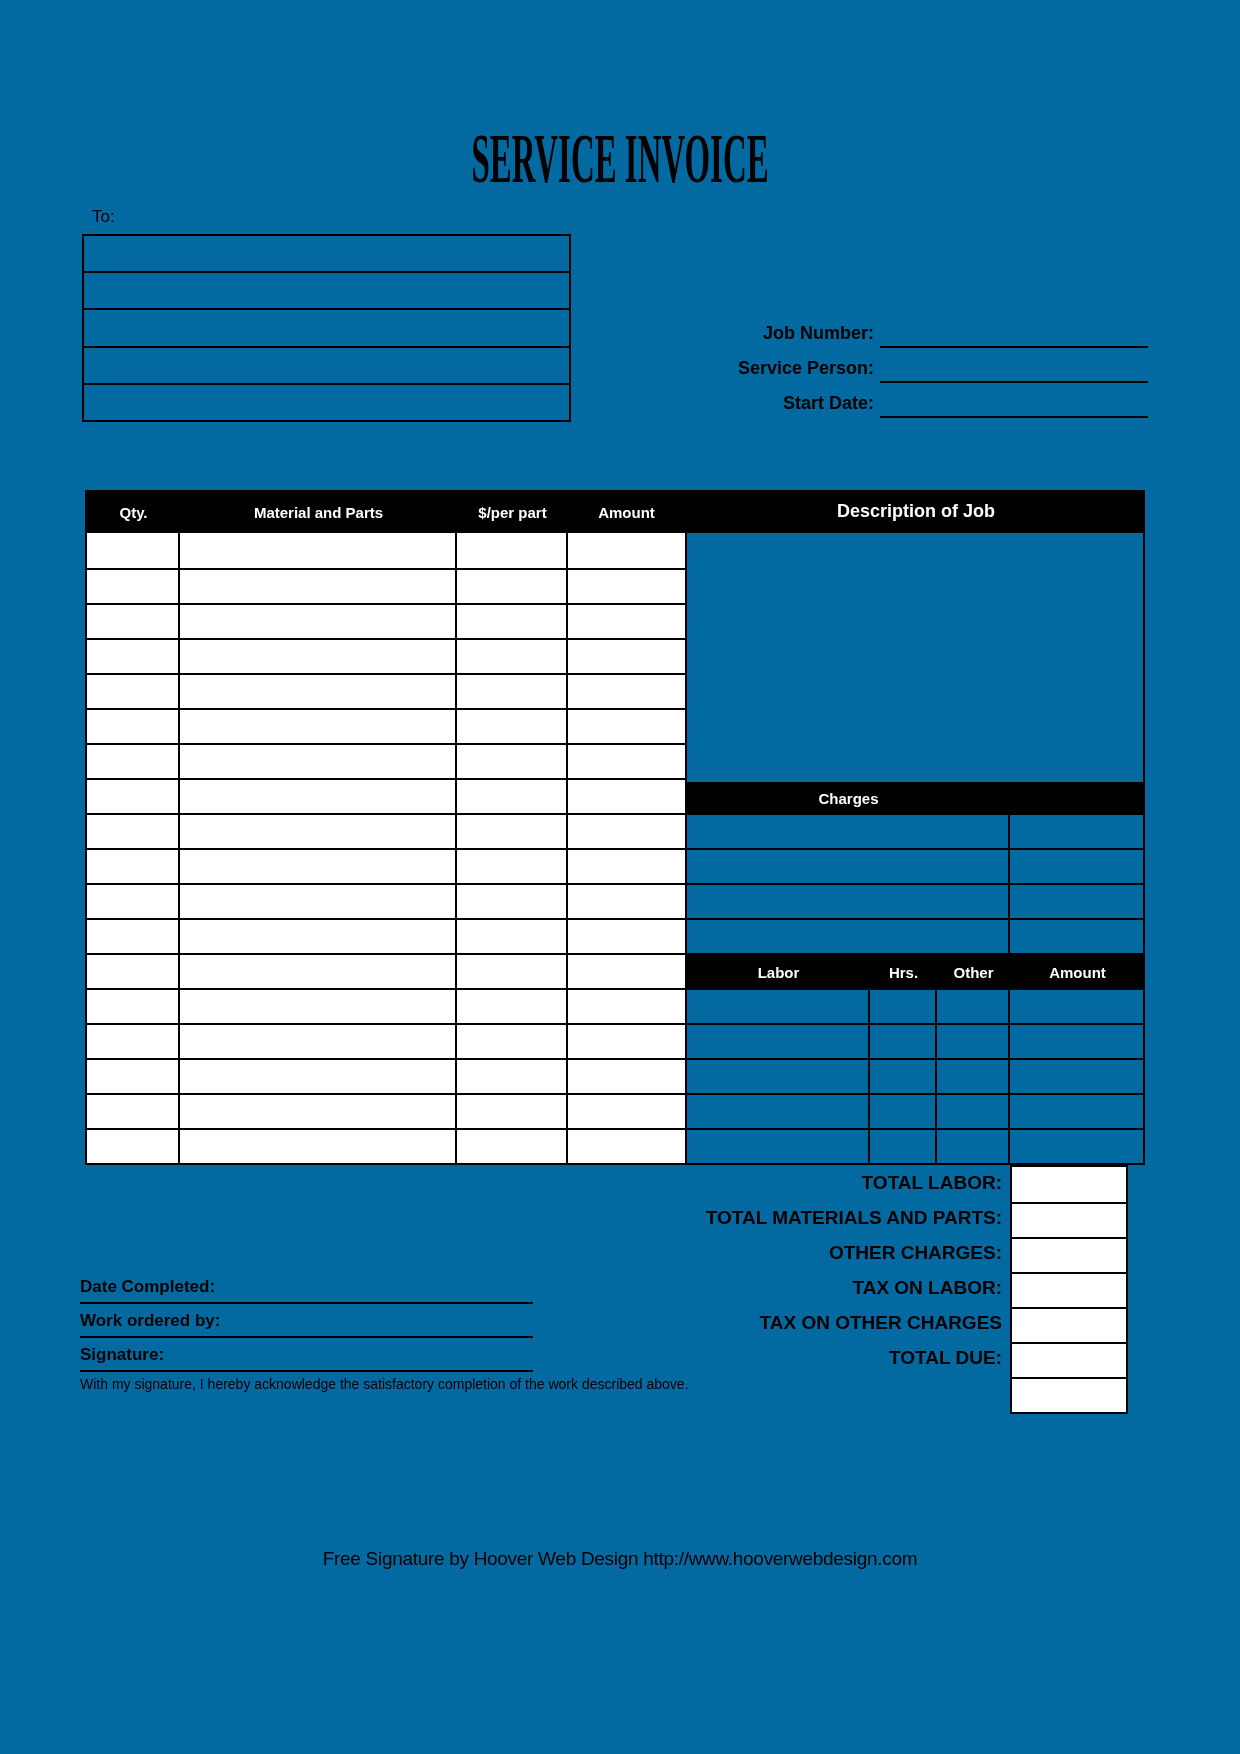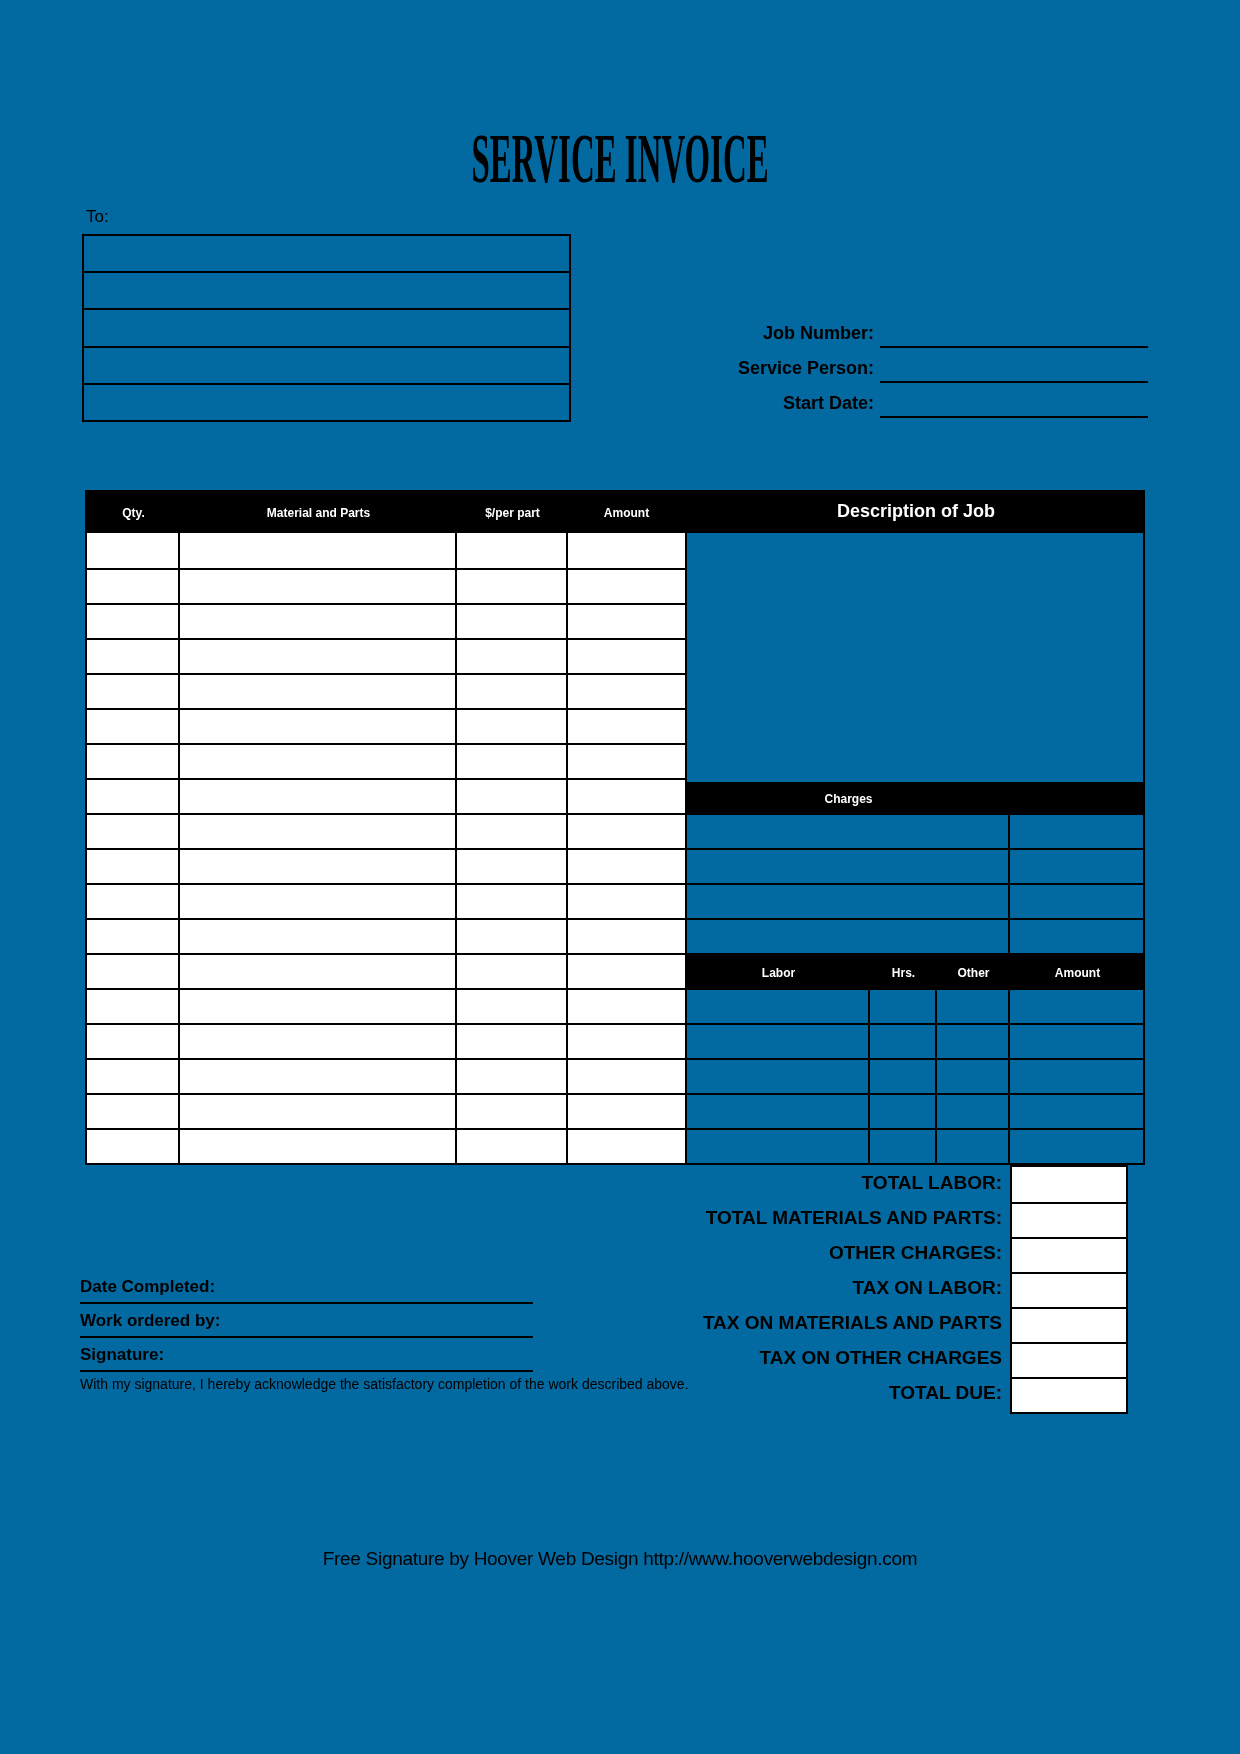--- a/index.html
+++ b/index.html
@@ -7,36 +7,36 @@
   body { font-family:"Liberation Sans", sans-serif; color:#000; }
   .page { position:relative; width:1240px; height:1754px; margin:0 auto; background:#0369a1; overflow:hidden; }
   .abs { position:absolute; }
 
   
   .title-wrap { left:0; top:124px; width:100%; text-align:center; line-height:1; }
   .title { display:inline-block; font-family:"Liberation Serif", serif; font-weight:bold;
            font-size:70px; white-space:nowrap; transform:scaleX(0.47); transform-origin:center; }
 
   
-  .to-label { left:86px; top:207px; font-size:17px; }
+  .to-label { left:92px; top:207px; font-size:17px; }
   .to-box { left:82px; top:234px; width:489px; height:188px; border:2px solid #000;
             display:flex; flex-direction:column; }
   .to-row { flex:1; border-bottom:2px solid #000; }
   .to-row:last-child { border-bottom:none; }
 
   
   .job-info { left:620px; top:313px; width:528px; }
   .meta-row { height:35px; display:flex; align-items:flex-end; justify-content:flex-end; }
   .meta-label { font-weight:bold; font-size:18px; line-height:30px; padding-right:6px; white-space:nowrap; }
   .meta-line { width:268px; height:32px; border-bottom:2px solid #000; }
 
   
   .mat-table { left:85px; top:490px; width:602px; border:2px solid #000; background:#fff; }
   .mat-header { display:grid; grid-template-columns:93px 277px 111px 117px; height:41px; background:#000; }
-  .hcell { color:#fff; font-weight:bold; font-size:12px; display:flex; align-items:center; justify-content:center; white-space:nowrap; }
+  .hcell { color:#fff; font-weight:bold; font-size:15px; display:flex; align-items:center; justify-content:center; white-space:nowrap; }
   .mat-rows { display:grid; grid-template-columns:93px 277px 111px 117px; grid-auto-rows:35px; }
   .mcell { border-top:2px solid #000; border-right:2px solid #000; }
   .mcell:nth-child(4n) { border-right:none; }
   .mat-rows .mcell:nth-child(-n+4) { border-top:none; }
 
   
   .desc-header { left:687px; top:490px; width:458px; height:43px; background:#000; color:#fff;
                  font-weight:bold; font-size:18px; display:flex; align-items:center; justify-content:center; }
   .desc-box { left:687px; top:533px; width:458px; height:249px; border-right:2px solid #000; }
 
@@ -234,21 +234,20 @@
       <div class="lcell"></div>
       <div class="lcell"></div>
       <div class="lcell"></div>
     </div>
 
   <div class="abs totals-labels" id="totals-labels">
       <div class="tlabel">TOTAL LABOR:</div>
       <div class="tlabel">TOTAL MATERIALS AND PARTS:</div>
       <div class="tlabel">OTHER CHARGES:</div>
       <div class="tlabel">TAX ON LABOR:</div>
-      <div class="tlabel">TAX ON MATERIALS AND PARTS</div>
       <div class="tlabel">TAX ON OTHER CHARGES</div>
       <div class="tlabel">TOTAL DUE:</div>
     </div>
   <div class="abs totals-boxes" id="totals-boxes">
       <div class="tbox"></div>
       <div class="tbox"></div>
       <div class="tbox"></div>
       <div class="tbox"></div>
       <div class="tbox"></div>
       <div class="tbox"></div>

